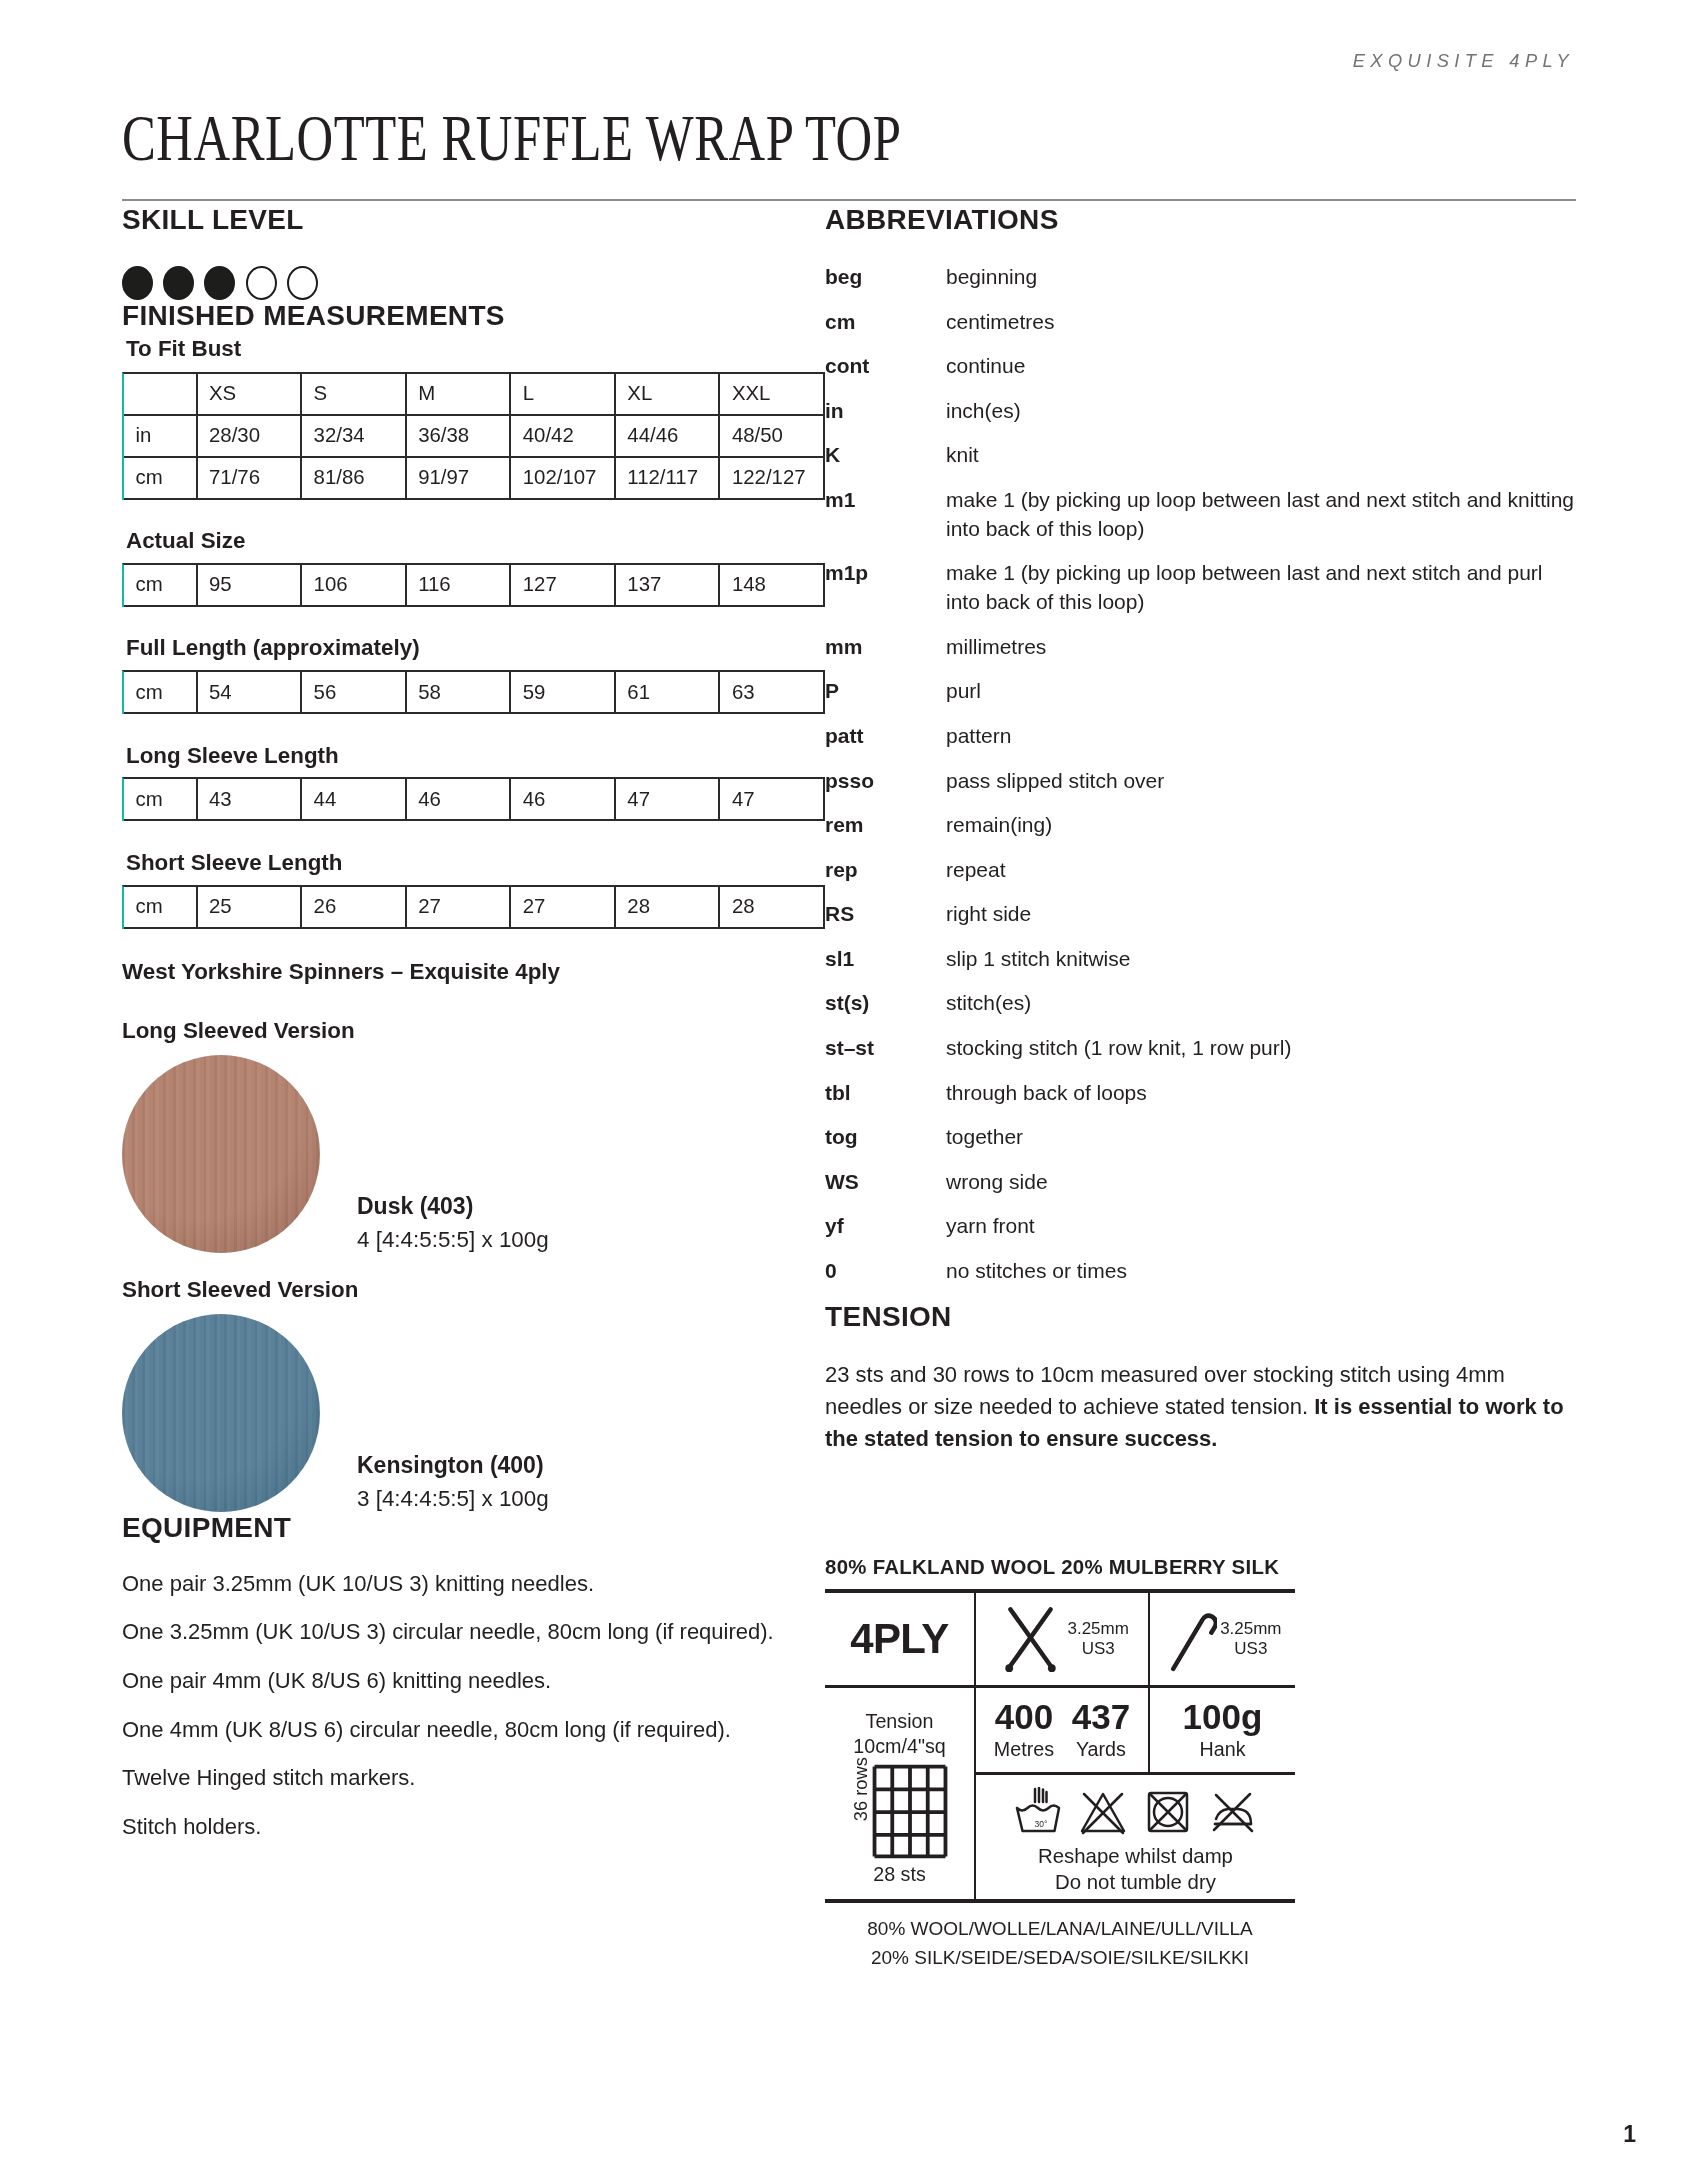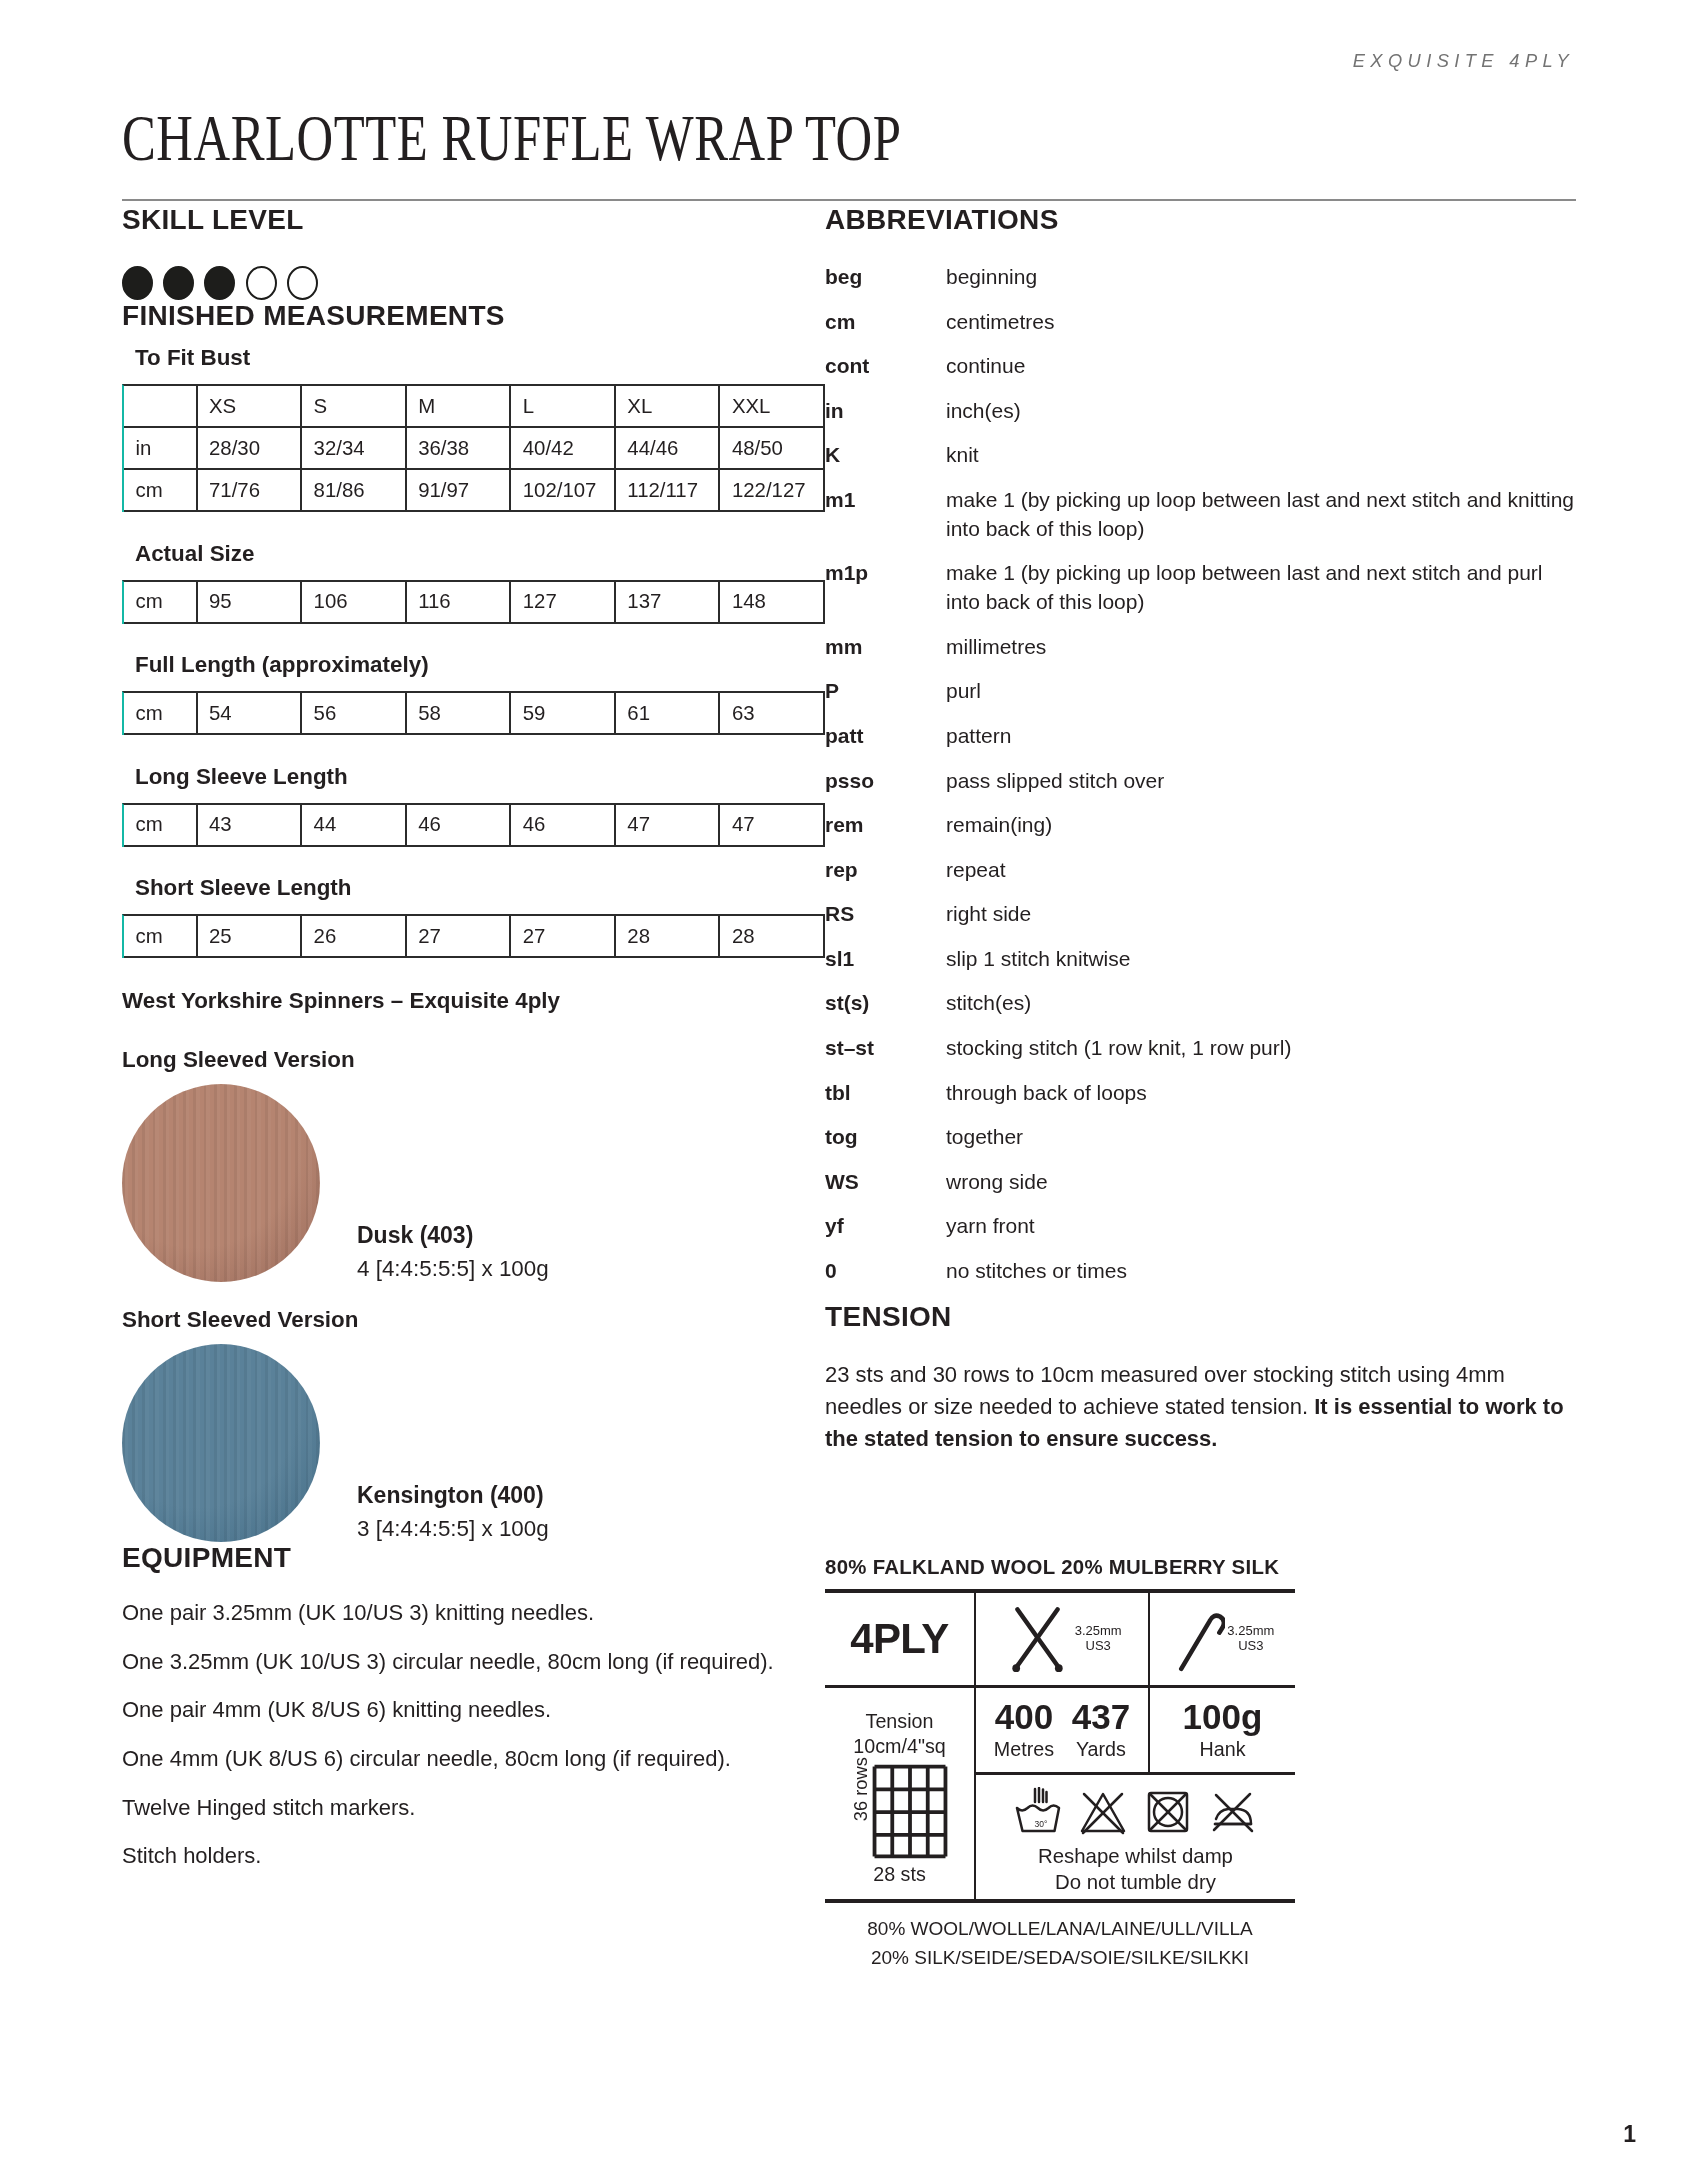--- a/index.html
+++ b/index.html
@@ -28,21 +28,21 @@
     height:2px; background:#8a8a8a;
   }
   
   .columns { position:absolute; top:204px; left:122px; right:122px; display:flex; }
   .col-left  { width:703px; flex:0 0 703px; }
   .col-right { flex:1; min-width:0; }
 
   h2.sec {
     margin:0; font-size:28px; font-weight:700; letter-spacing:0.3px; color:#231f20;
   }
-  h3.sub { margin:13px; font-size:22.4px; font-weight:700; }
+  h3.sub { margin:4px; font-size:22.4px; font-weight:700; }
 
   
   .skill-h { margin-top:58px; }
   .dots { margin-top:30px; display:flex; gap:10.2px; align-items:center; }
   .dot { width:31px; height:34px; border-radius:50%; border:2.7px solid #1d1d1b; box-sizing:border-box; }
   .dot.filled { background:#1d1d1b; }
 
   .fm-h { margin-top:73px; }
   .tfb-label { margin-top:37px; }
 
@@ -103,21 +103,21 @@
     display:grid;
     grid-template-columns:151px 174px 1fr;
     grid-template-rows:95px 87px 124px;
     border-top:4.1px solid #231f20; border-bottom:4.1px solid #231f20;
   }
   .band > div { display:flex; align-items:center; justify-content:center; }
   .c-ply { grid-area:1/1/2/2; border-right:2px solid #231f20; border-bottom:3.4px solid #231f20; }
   .c-ply .ply { font-size:42px; font-weight:700; letter-spacing:-0.7px; }
   .c-needles { grid-area:1/2/2/3; border-right:2px solid #231f20; border-bottom:3.4px solid #231f20; gap:1.4px; }
   .c-hook { grid-area:1/3/2/4; border-bottom:3.4px solid #231f20; gap:2.7px; }
-  .sizetxt { font-size:13px; line-height:1.15; text-align:center; }
+  .sizetxt { font-size:17px; line-height:1.15; text-align:center; }
   .c-tension { grid-area:2/1/4/2; border-right:2px solid #231f20; flex-direction:column; justify-content:flex-start; padding-top:8.2px; }
   .t-line { font-size:19.7px; line-height:1.25; text-align:center; }
   .t-gridrow { display:flex; align-items:center; margin-top:5.4px; }
   .rows-label { font-size:18.3px; transform:rotate(-90deg); white-space:nowrap; width:20.4px; }
   .sts-label { font-size:19.7px; margin-top:4.1px; }
   .c-metres { grid-area:2/2/3/3; border-right:2px solid #231f20; border-bottom:3.4px solid #231f20; gap:17.7px; }
   .num-col { text-align:center; }
   .num-col .big { font-size:35px; font-weight:700; line-height:1; }
   .num-col .lab { font-size:19.7px; margin-top:4.1px; }
   .c-weight { grid-area:2/3/3/4; border-bottom:3.4px solid #231f20; }

